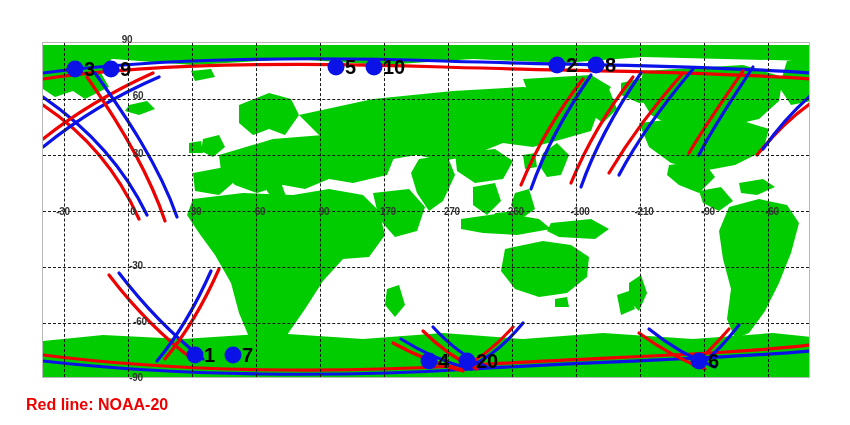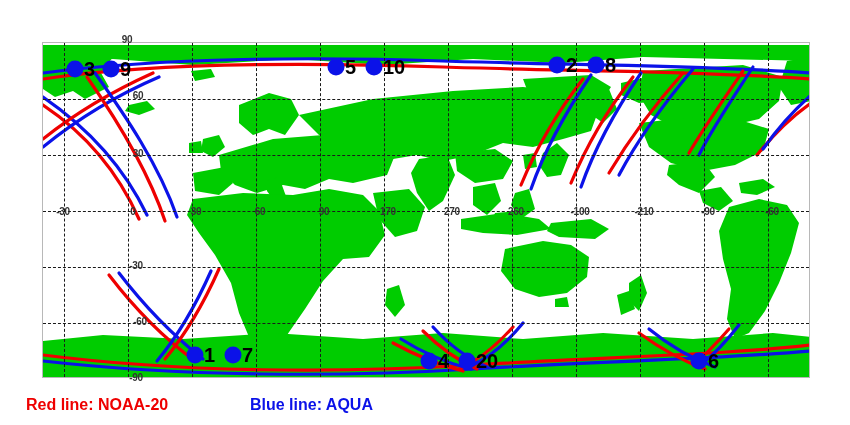--- a/index.html
+++ b/index.html
@@ -220,16 +220,15 @@
   <div class="tick tick-lon" style="left:388px;top:206px">170</div>
   <div class="tick tick-lon" style="left:452px;top:206px">270</div>
   <div class="tick tick-lon" style="left:516px;top:206px">260</div>
   <div class="tick tick-lon" style="left:580px;top:206px">-100</div>
   <div class="tick tick-lon" style="left:644px;top:206px">-210</div>
   <div class="tick tick-lon" style="left:708px;top:206px">-90</div>
   <div class="tick tick-lon" style="left:772px;top:206px">-60</div>
 
   <div id="legend">
     <div class="leg" id="leg-red">Red line: NOAA-20</div>
-    <div class="leg" id="leg-blue">Blue line: AQUA</div>
   </div>
 
 </div>
 
 </body></html>

